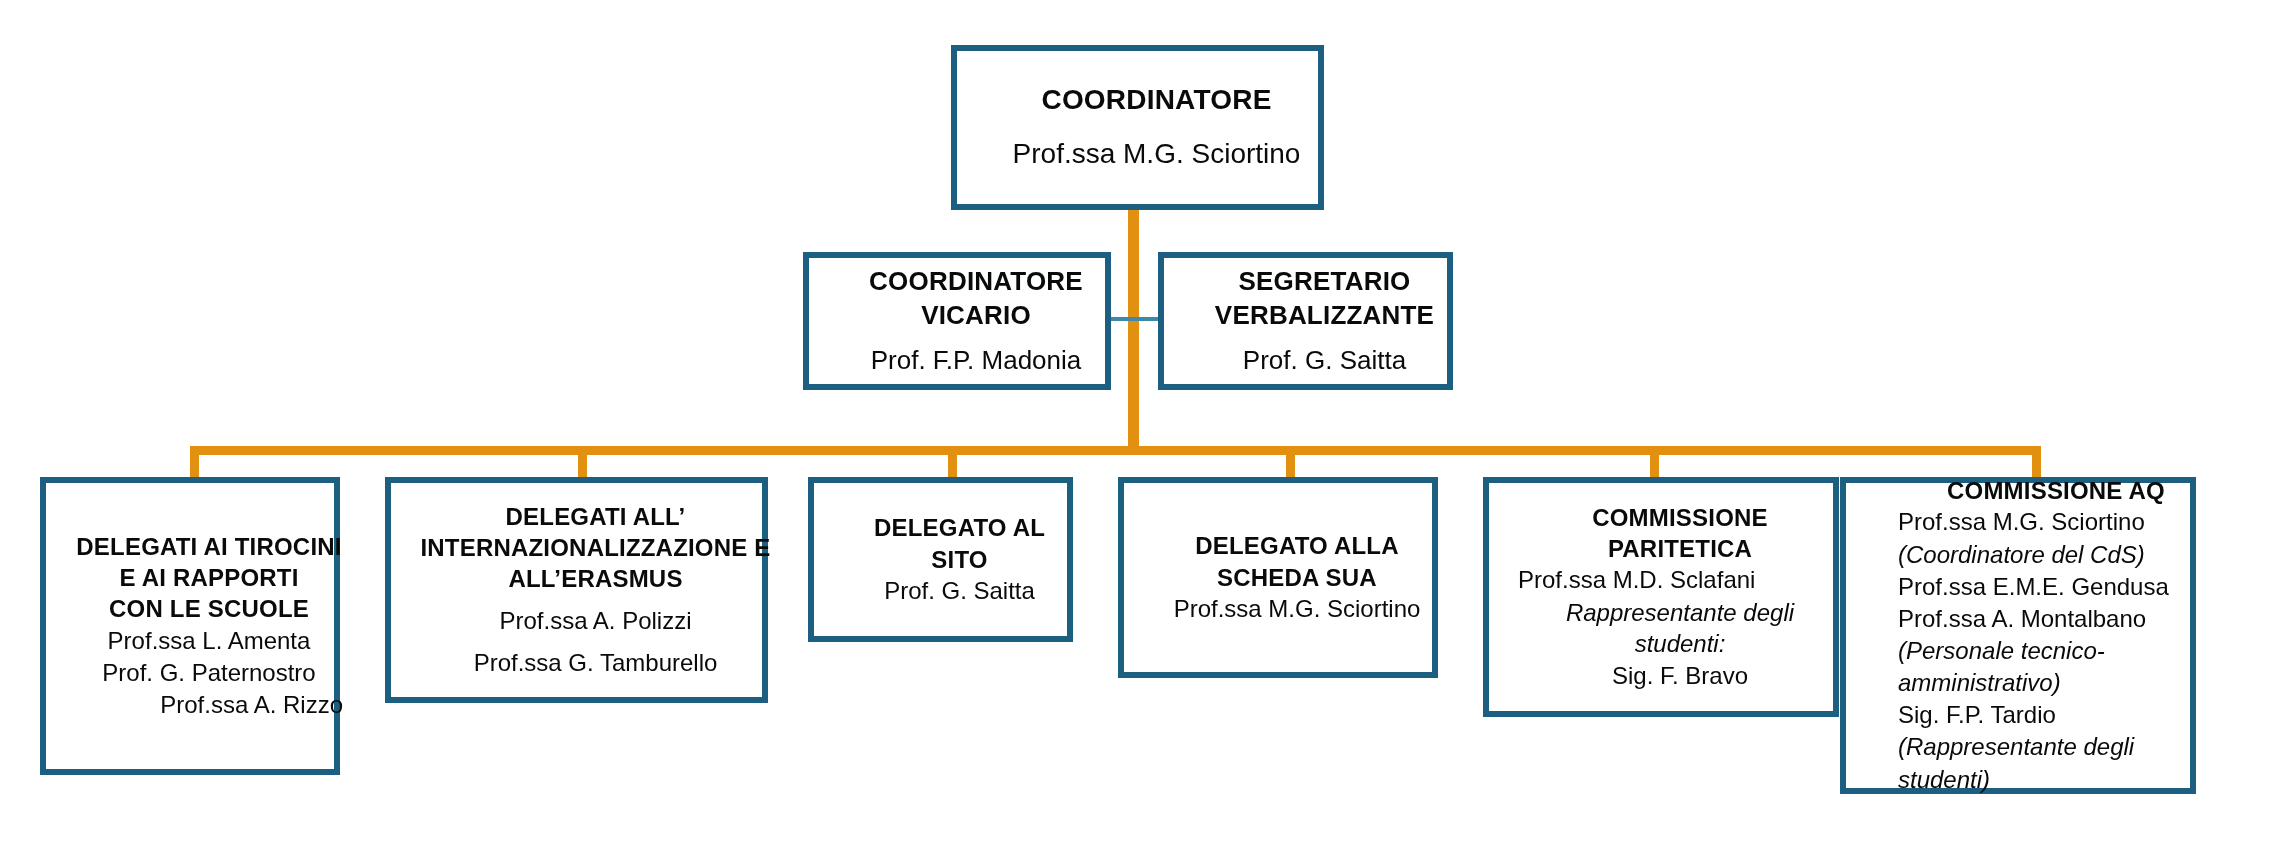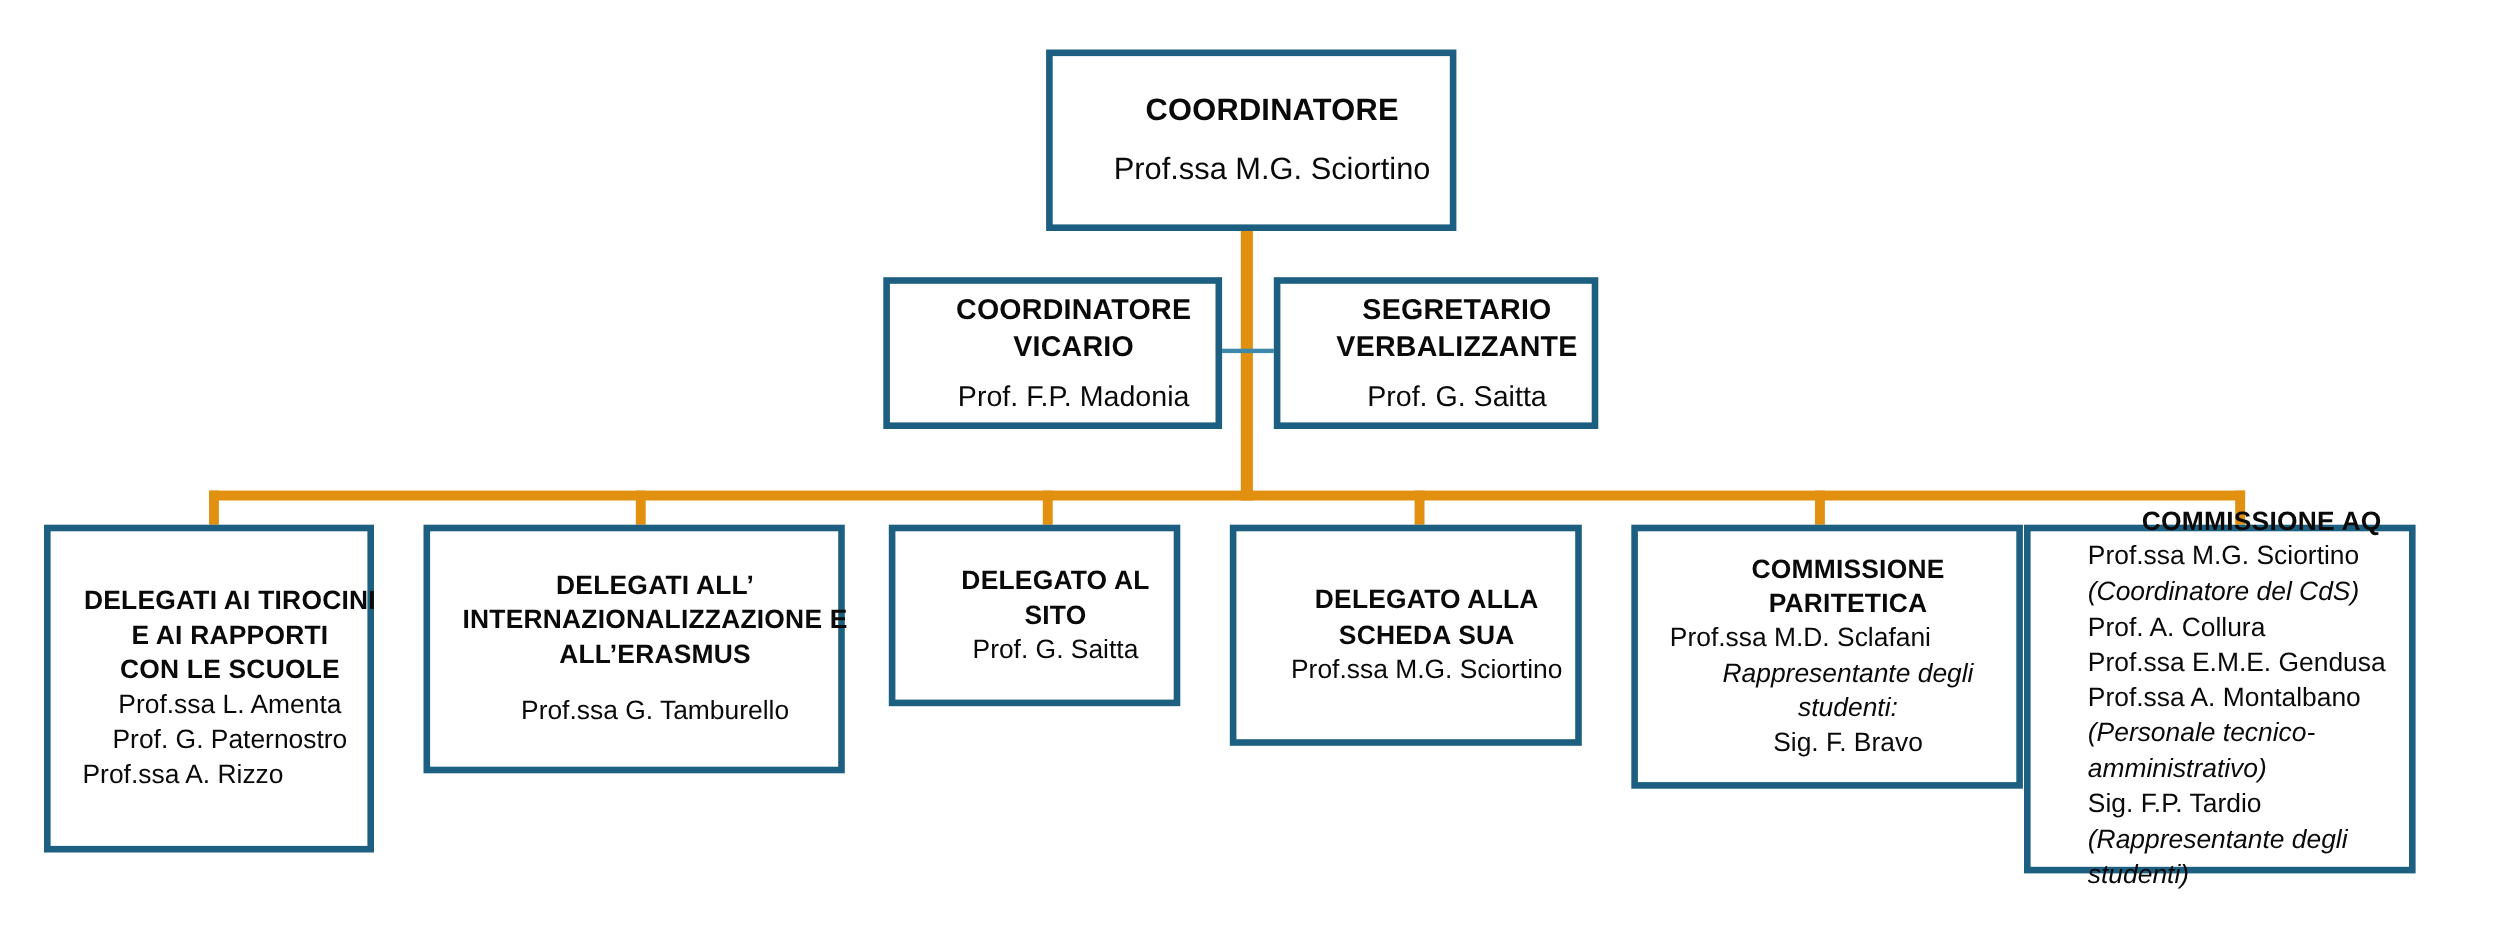--- a/index.html
+++ b/index.html
@@ -121,30 +121,31 @@
     </div>
   </div>
 
   <div class="node" style="left:40px; top:477px; width:300px; height:298px;">
     <div class="node-inner">
       <div class="node-title t24">DELEGATI AI TIROCINI
 E AI RAPPORTI
 CON LE SCUOLE</div>
       <div class="node-line t24" style="text-align:center;">Prof.ssa L. Amenta</div>
       <div class="node-line t24" style="text-align:center;">Prof. G. Paternostro</div>
-      <div class="node-line t24" style="text-align:left;">Prof.ssa A. Rizzo</div>
+      <div class="node-line t24" style="text-align:right;">Prof.ssa A. Rizzo</div>
     </div>
   </div>
 
   <div class="node" style="left:385px; top:477px; width:383px; height:226px;">
     <div class="node-inner">
       <div class="node-title t24">DELEGATI ALL’
 INTERNAZIONALIZZAZIONE E
 ALL’ERASMUS</div>
       <div class="gap-sm"></div>
+      <div class="node-line t24" style="text-align:center;">Prof.ssa A. Polizzi</div>
       <div class="gap-sm"></div>
       <div class="node-line t24" style="text-align:center;">Prof.ssa G. Tamburello</div>
     </div>
   </div>
 
   <div class="node" style="left:808px; top:477px; width:265px; height:165px;">
     <div class="node-inner">
       <div class="node-title t24">DELEGATO AL SITO</div>
       <div class="node-sub t24">Prof. G. Saitta</div>
     </div>
@@ -170,24 +171,20 @@
   </div>
 
   <div class="node align-left" style="left:1840px; top:477px; width:356px; height:317px;">
     <div class="node-inner" style="padding:0 14px;">
       <div class="node-title t24">COMMISSIONE AQ</div>
       <div class="node-line t24">
         <span>Prof.ssa M.G. Sciortino</span>
         <em>(Coordinatore del CdS)</em>
       </div>
       <div class="node-line t24">
-        <span>Prof. A. Collura</span>
-        <em></em>
-      </div>
-      <div class="node-line t24">
         <span>Prof.ssa E.M.E. Gendusa</span>
         <em></em>
       </div>
       <div class="node-line t24">
         <span>Prof.ssa A. Montalbano</span>
         <em>(Personale tecnico-amministrativo)</em>
       </div>
       <div class="node-line t24">
         <span>Sig. F.P. Tardio</span>
         <em>(Rappresentante degli studenti)</em>

